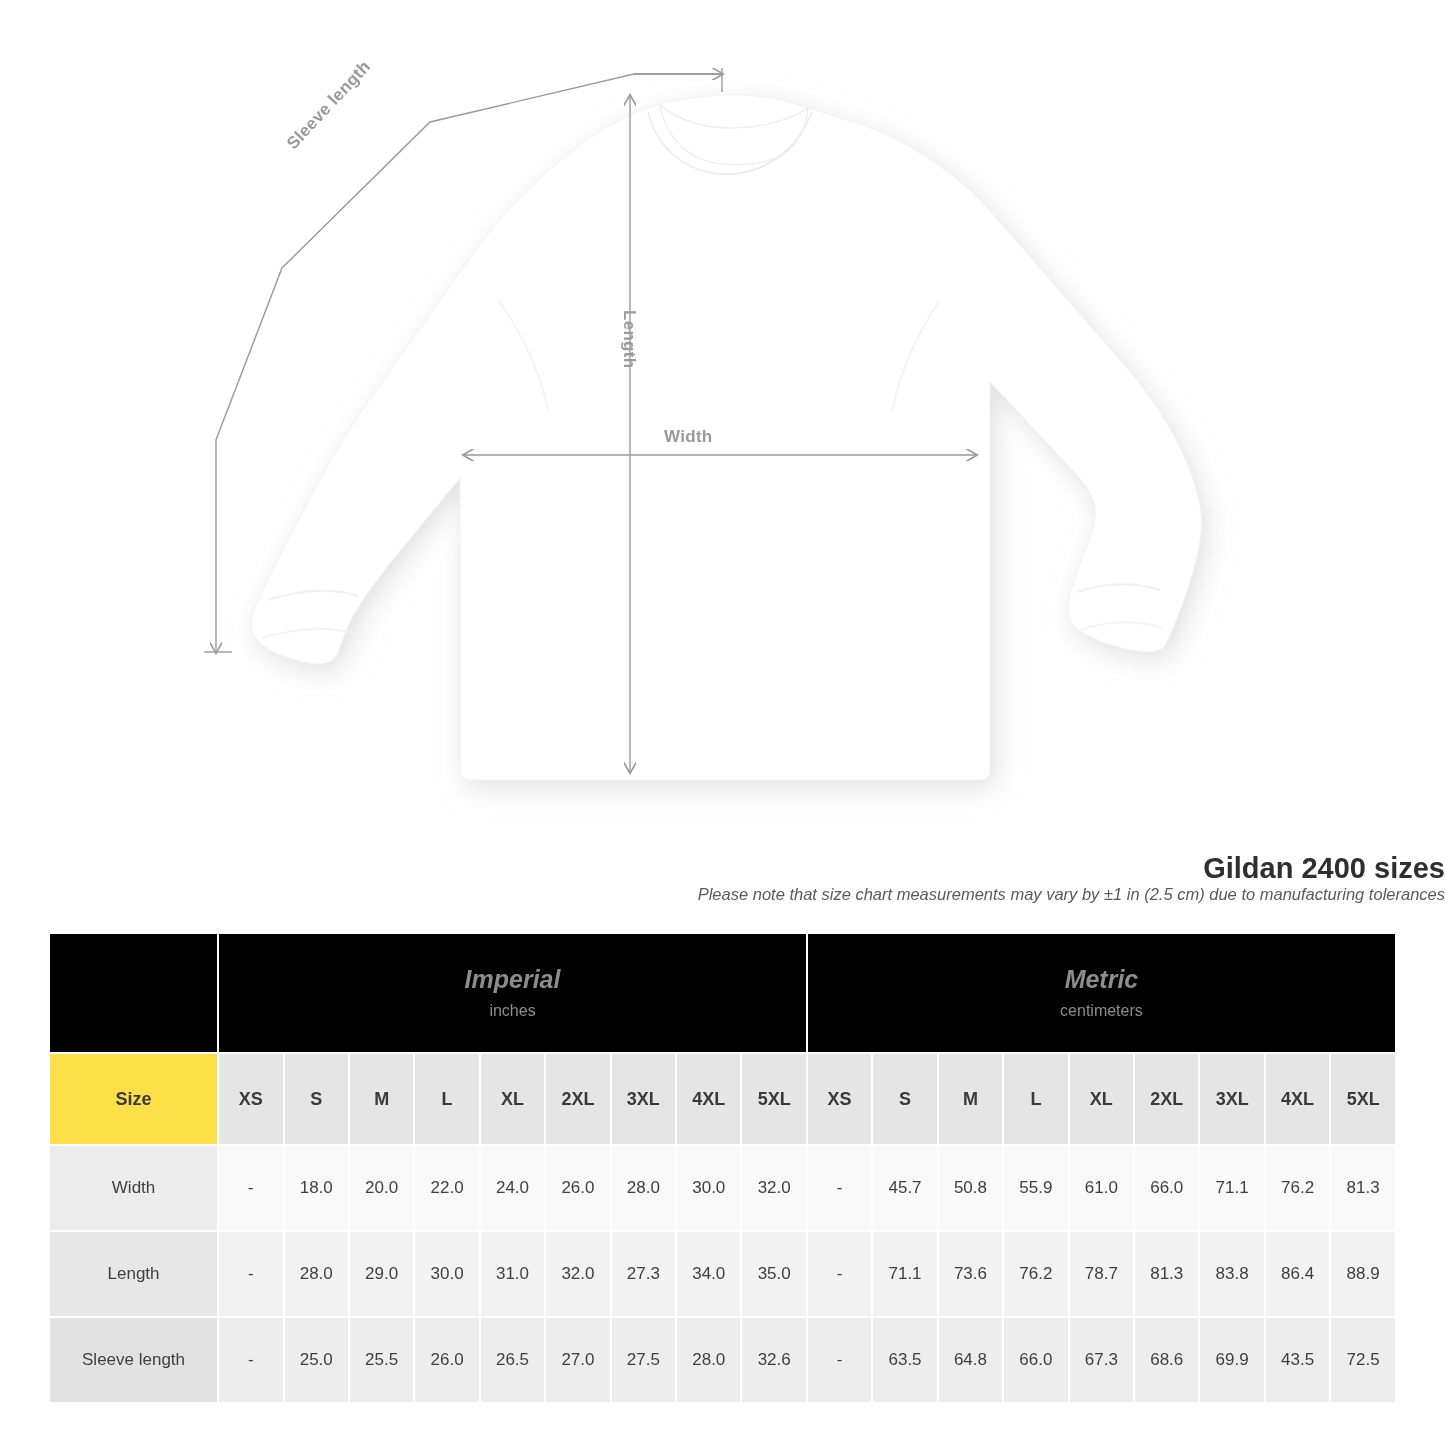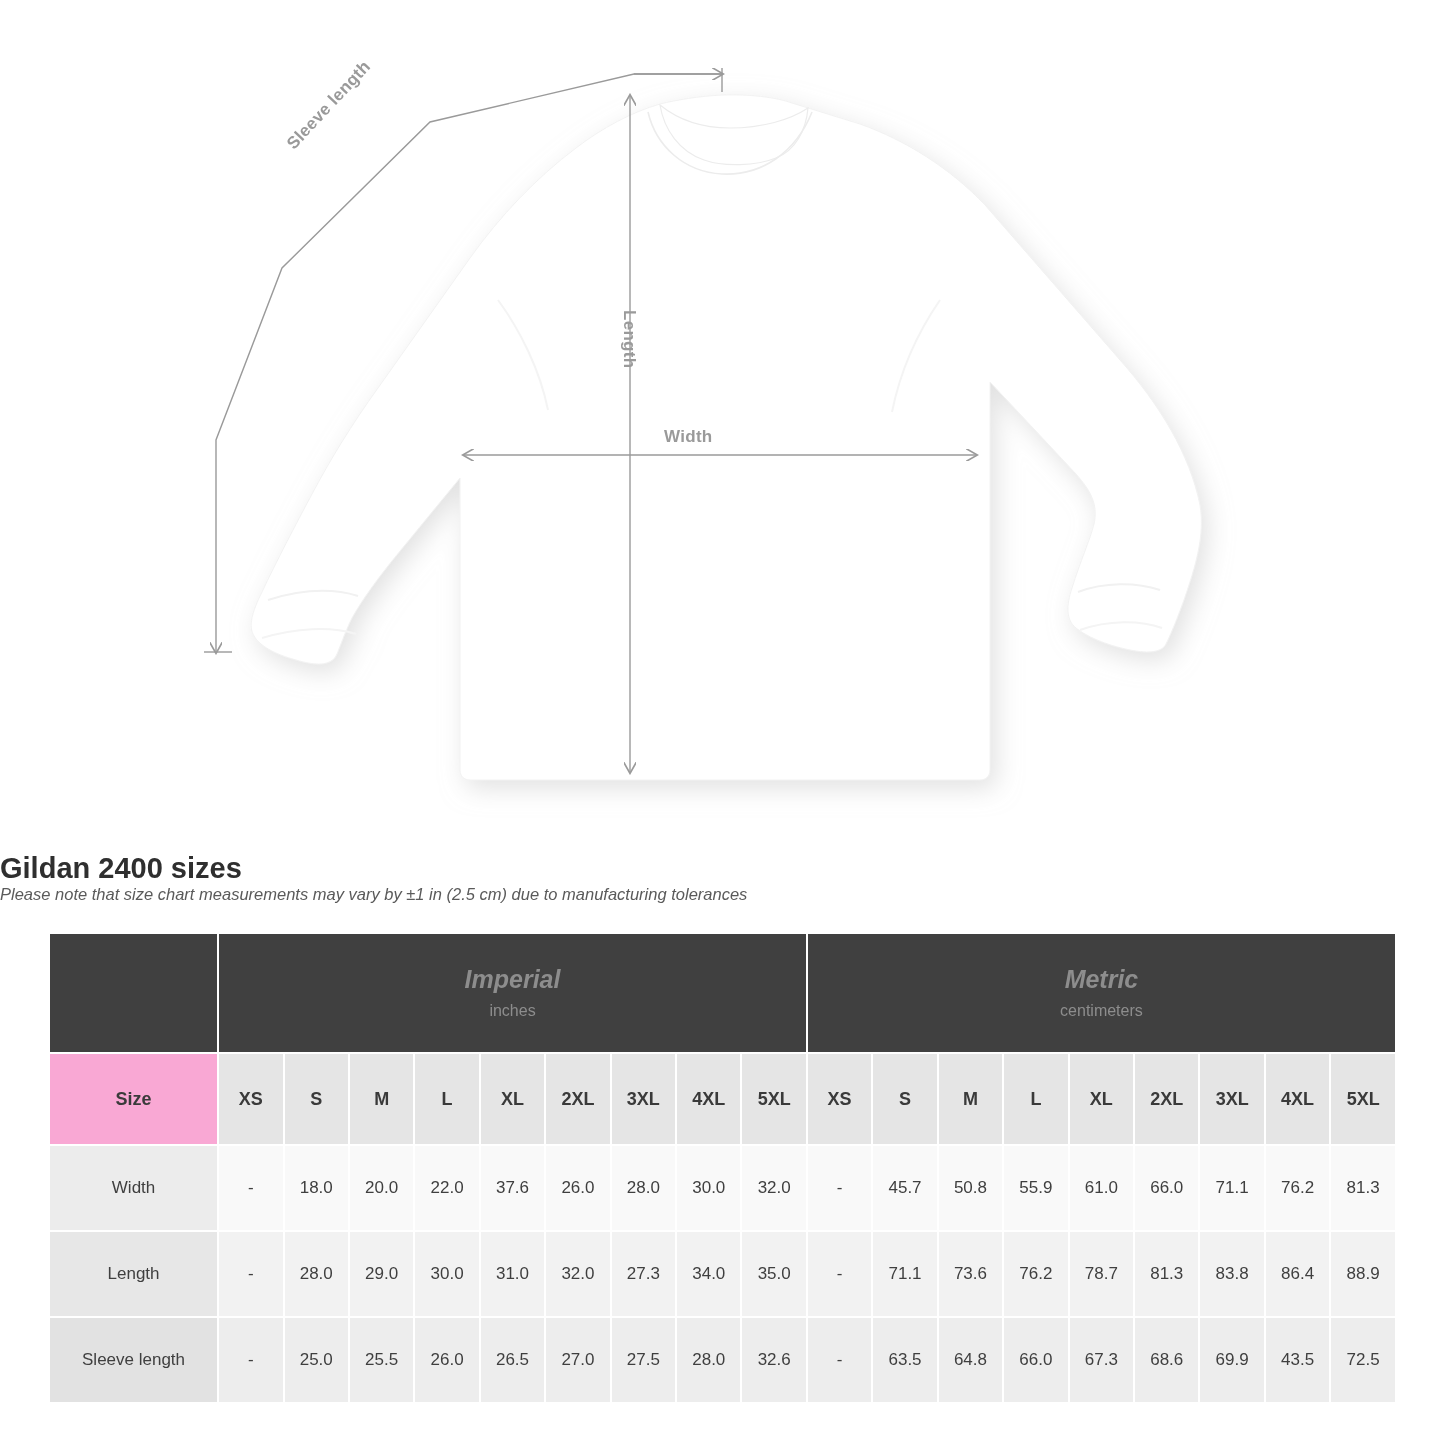--- a/index.html
+++ b/index.html
@@ -53,21 +53,21 @@
   }
   .dim-label.sleeve-label {
     left: 283px;
     top: 140px;
     transform: rotate(-47deg);
     transform-origin: left top;
   }
 
   
   .title-block {
-    text-align: left;
+    text-align: right;
     margin-top: 22px;
   }
   .chart-title {
     font-size: 29px;
     font-weight: bold;
     color: #2f2f2f;
     margin: 0;
   }
   .chart-note {
     font-size: 16.5px;
@@ -91,21 +91,21 @@
     font-size: 17px;
     color: #3f3f3f;
     font-weight: normal;
     padding: 0;
     height: 84px;
     vertical-align: middle;
     background: #f7f7f7;
   }
   
   tr.system-row td {
-    background: #404040;
+    background: #000000;
     height: 118px;
     border: 2px solid #ffffff;
   }
   .system-name {
     font-size: 25px;
     font-style: italic;
     font-weight: bold;
     color: #8d8d8d;
     line-height: 1.1;
   }
@@ -117,21 +117,21 @@
 
   
   tr.size-row td {
     background: #e5e5e5;
     font-weight: bold;
     font-size: 18px;
     color: #3a3a3a;
     height: 90px;
   }
   tr.size-row td.rowlabel {
-    background: #f9a8d4;
+    background: #fde047;
   }
 
   
   td.rowlabel {
     font-weight: bold;
     font-size: 18px;
     background: #ececec;
     color: #3a3a3a;
   }
   tr.band-light td { background: #f9f9f9; }
@@ -300,21 +300,21 @@
           <td>4XL</td>
           <td>5XL</td>
         </tr>
 
         <tr class="band-light">
           <td class="rowlabel">Width</td>
           <td>-</td>
           <td>18.0</td>
           <td>20.0</td>
           <td>22.0</td>
-          <td>37.6</td>
+          <td>24.0</td>
           <td>26.0</td>
           <td>28.0</td>
           <td>30.0</td>
           <td>32.0</td>
           <td>-</td>
           <td>45.7</td>
           <td>50.8</td>
           <td>55.9</td>
           <td>61.0</td>
           <td>66.0</td>

